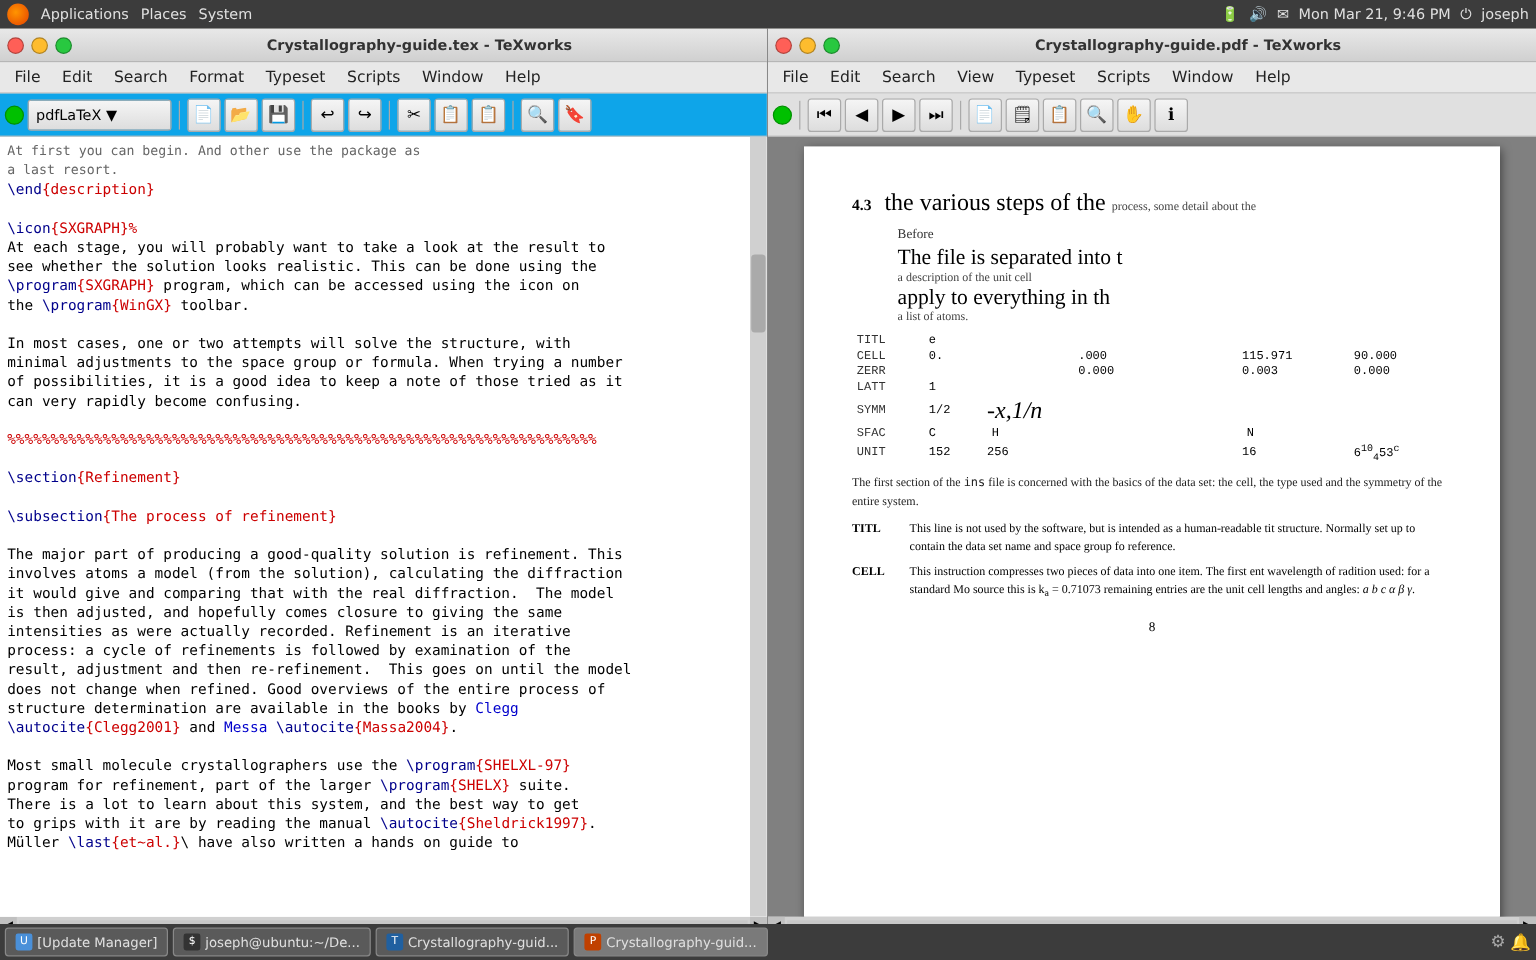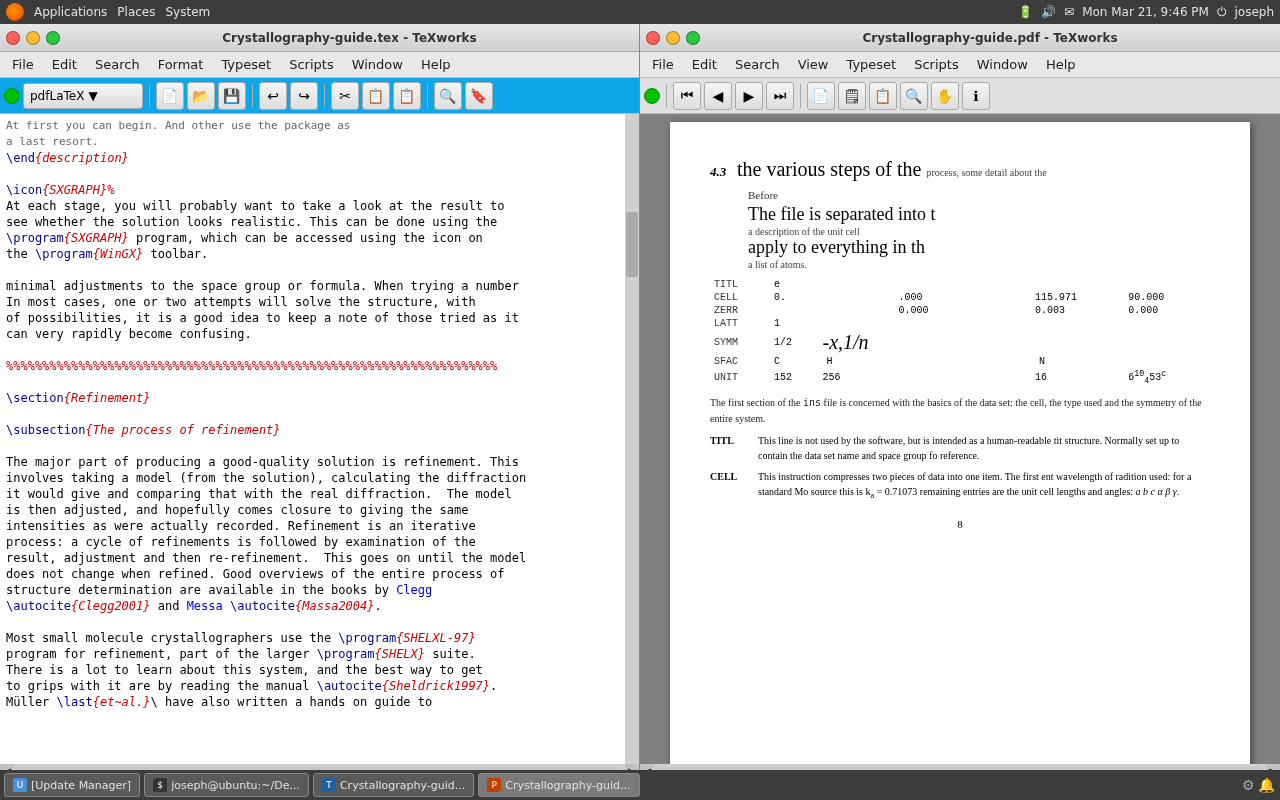--- a/index.html
+++ b/index.html
@@ -105,21 +105,21 @@
       flex: 1;
       background: #ffffff;
       overflow: hidden;
       font-family: 'DejaVu Sans Mono', 'Courier New', monospace;
       font-size: 12px;
       padding: 4px 6px;
       color: #000;
       position: relative;
     }
     .editor-line { line-height: 16px; white-space: pre; }
-    .code-red { color: #cc0000; font-style: italic; }
+    .code-red { color: #cc0000; }
     .code-command { color: #00008b; }
     .scrollbar-v {
       position: absolute; right: 0; top: 0; bottom: 0; width: 14px;
       background: #d0d0d0;
     }
     .scrollbar-thumb {
       position: absolute; width: 12px; left: 1px; top: 15%; height: 10%;
       background: #aaa; border-radius: 3px;
     }
 
@@ -288,33 +288,33 @@
       <div class="editor-line" style="color:#666; font-size:11px;">At first you can begin. And other use the package as</div>
       <div class="editor-line" style="color:#666; font-size:11px;">a last resort.</div>
       <div class="editor-line"><span class="code-command">\end</span><span class="code-red">{description}</span></div>
       <div class="editor-line">&nbsp;</div>
       <div class="editor-line"><span class="code-command">\icon</span><span class="code-red">{SXGRAPH}</span><span class="code-red">%</span></div>
       <div class="editor-line">At each stage, you will probably want to take a look at the result to</div>
       <div class="editor-line">see whether the solution looks realistic. This can be done using the</div>
       <div class="editor-line"><span class="code-command">\program</span><span class="code-red">{SXGRAPH}</span> program, which can be accessed using the icon on</div>
       <div class="editor-line">the <span class="code-command">\program</span><span class="code-red">{WinGX}</span> toolbar.</div>
       <div class="editor-line">&nbsp;</div>
+      <div class="editor-line">In most cases, one or two attempts will solve the structure, with</div>
       <div class="editor-line">minimal adjustments to the space group or formula. When trying a number</div>
-      <div class="editor-line">In most cases, one or two attempts will solve the structure, with</div>
       <div class="editor-line">of possibilities, it is a good idea to keep a note of those tried as it</div>
       <div class="editor-line">can very rapidly become confusing.</div>
       <div class="editor-line">&nbsp;</div>
       <div class="editor-line" style="color:#cc0000;">%%%%%%%%%%%%%%%%%%%%%%%%%%%%%%%%%%%%%%%%%%%%%%%%%%%%%%%%%%%%%%%%%%%%</div>
       <div class="editor-line">&nbsp;</div>
       <div class="editor-line"><span class="code-command">\section</span><span class="code-red">{Refinement}</span></div>
       <div class="editor-line">&nbsp;</div>
       <div class="editor-line"><span class="code-command">\subsection</span><span class="code-red">{The process of refinement}</span></div>
       <div class="editor-line">&nbsp;</div>
       <div class="editor-line">The major part of producing a good-quality solution is refinement. This</div>
-      <div class="editor-line">involves taking a model (from the solution), calculating the diffraction</div>
+      <div class="editor-line">involves atoms a model (from the solution), calculating the diffraction</div>
       <div class="editor-line">it would give and comparing that with the real diffraction.  The model</div>
       <div class="editor-line">is then adjusted, and hopefully comes closure to giving the same</div>
       <div class="editor-line">intensities as were actually recorded. Refinement is an iterative</div>
       <div class="editor-line">process: a cycle of refinements is followed by examination of the</div>
       <div class="editor-line">result, adjustment and then re-refinement.  This goes on until the model</div>
       <div class="editor-line">does not change when refined. Good overviews of the entire process of</div>
       <div class="editor-line">structure determination are available in the books by <span style="color:#0000cc;">Clegg</span></div>
       <div class="editor-line"><span class="code-command">\autocite</span><span class="code-red">{Clegg2001}</span> and <span style="color:#0000cc;">Messa</span> <span class="code-command">\autocite</span><span class="code-red">{Massa2004}</span>.</div>
       <div class="editor-line">&nbsp;</div>
       <div class="editor-line">Most small molecule crystallographers use the <span class="code-command">\program</span><span class="code-red">{SHELXL-97}</span></div>
@@ -374,21 +374,21 @@
       <div class="tb-btn">🔍</div>
       <div class="tb-btn">✋</div>
       <div class="tb-btn">ℹ</div>
     </div>
 
     <div class="pdf-area">
       <div class="pdf-page">
 
 
         <div style="position:relative; margin: 6px 0; overflow:hidden;">
-          <span style="font-size:13px; font-weight:bold; margin-right:8px;font-style:italic;">4.3</span>
+          <span style="font-size:13px; font-weight:bold; margin-right:8px;">4.3</span>
           <span style="font-size:20px; font-style:normal;">the various steps of the </span><span style="font-size:10px; color:#444;">process, some detail about the</span>
         </div>
         <div style="margin-left:38px; overflow:hidden; font-family:'Times New Roman',serif;">
           <div style="font-size:11px; line-height:1.5; color:#333;">Before</div>
           <div style="font-size:18px;">The file is separated into t</div><span style="font-size:10px; color:#444;">a description of the unit cell</span>
           <div style="font-size:18px;">apply to everything in th</div><span style="font-size:10px; color:#444;">a list of atoms.</span>
         </div>
 
         <table class="data-table" style="margin: 8px 0; font-family:'Courier New',monospace; font-size:10px; border-collapse:collapse;">
           <tbody>

